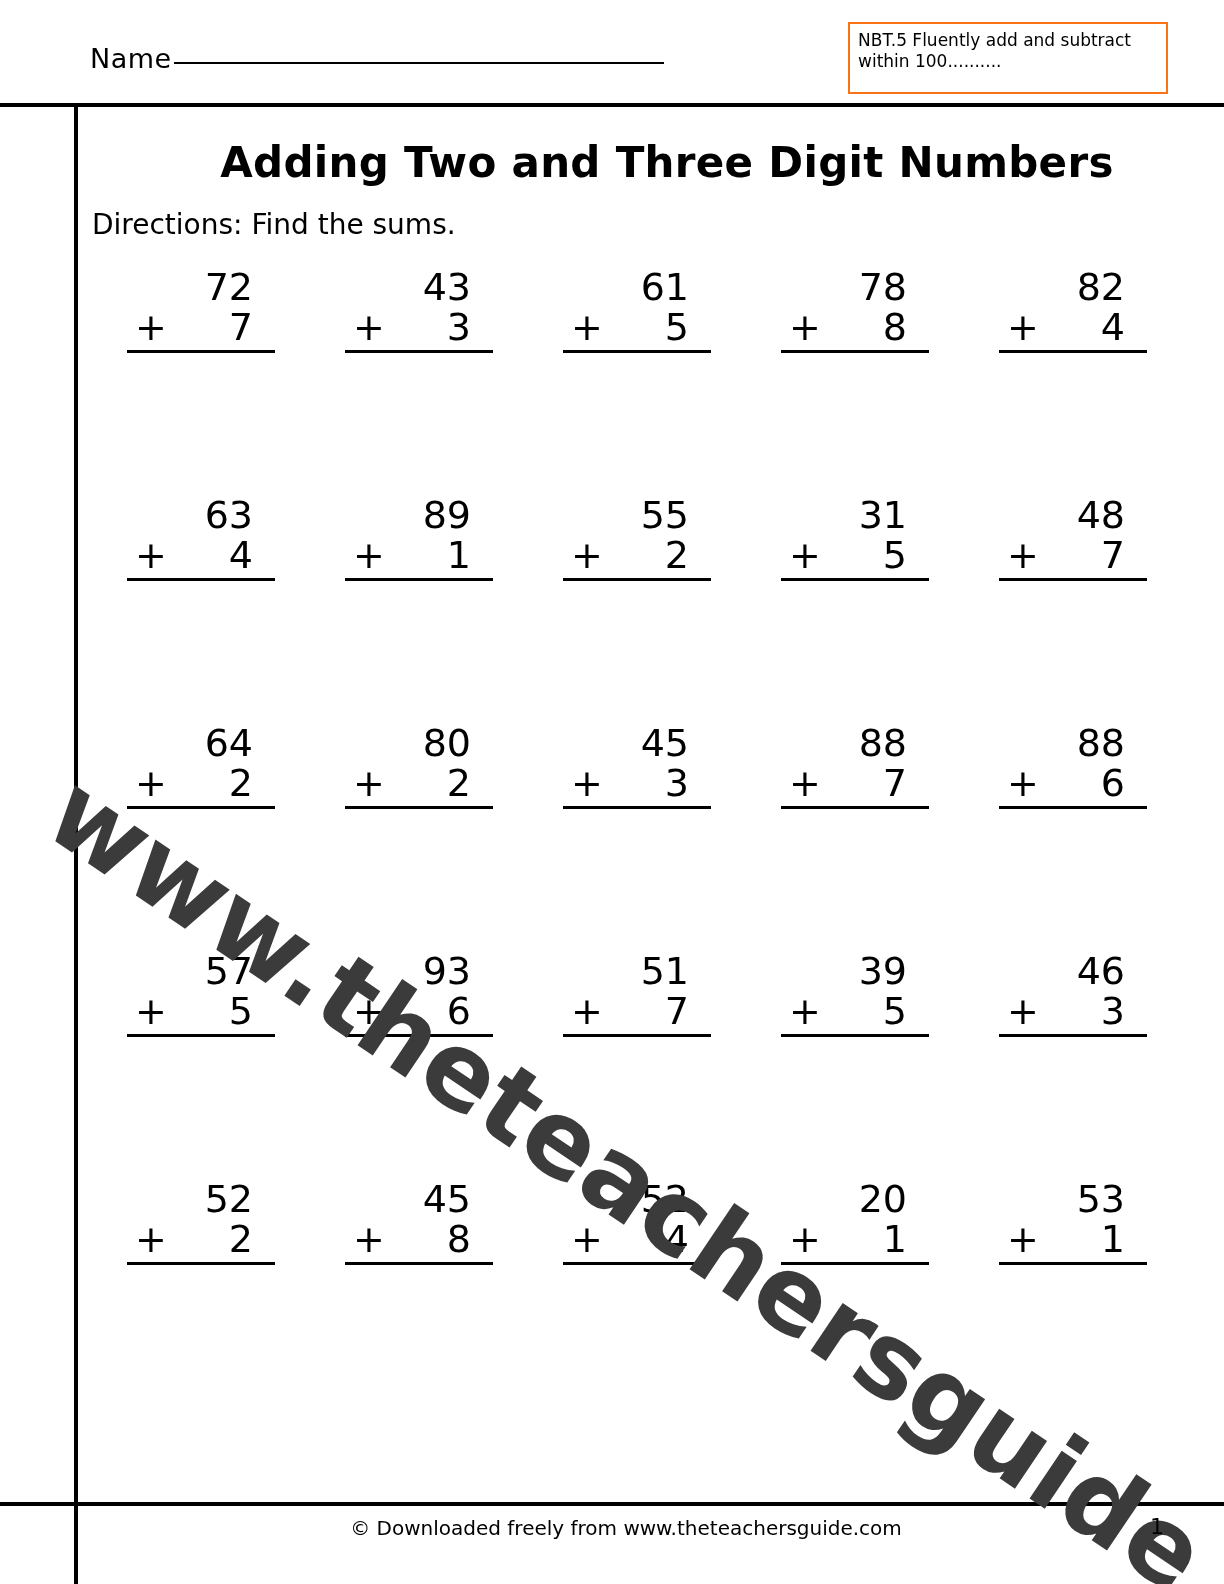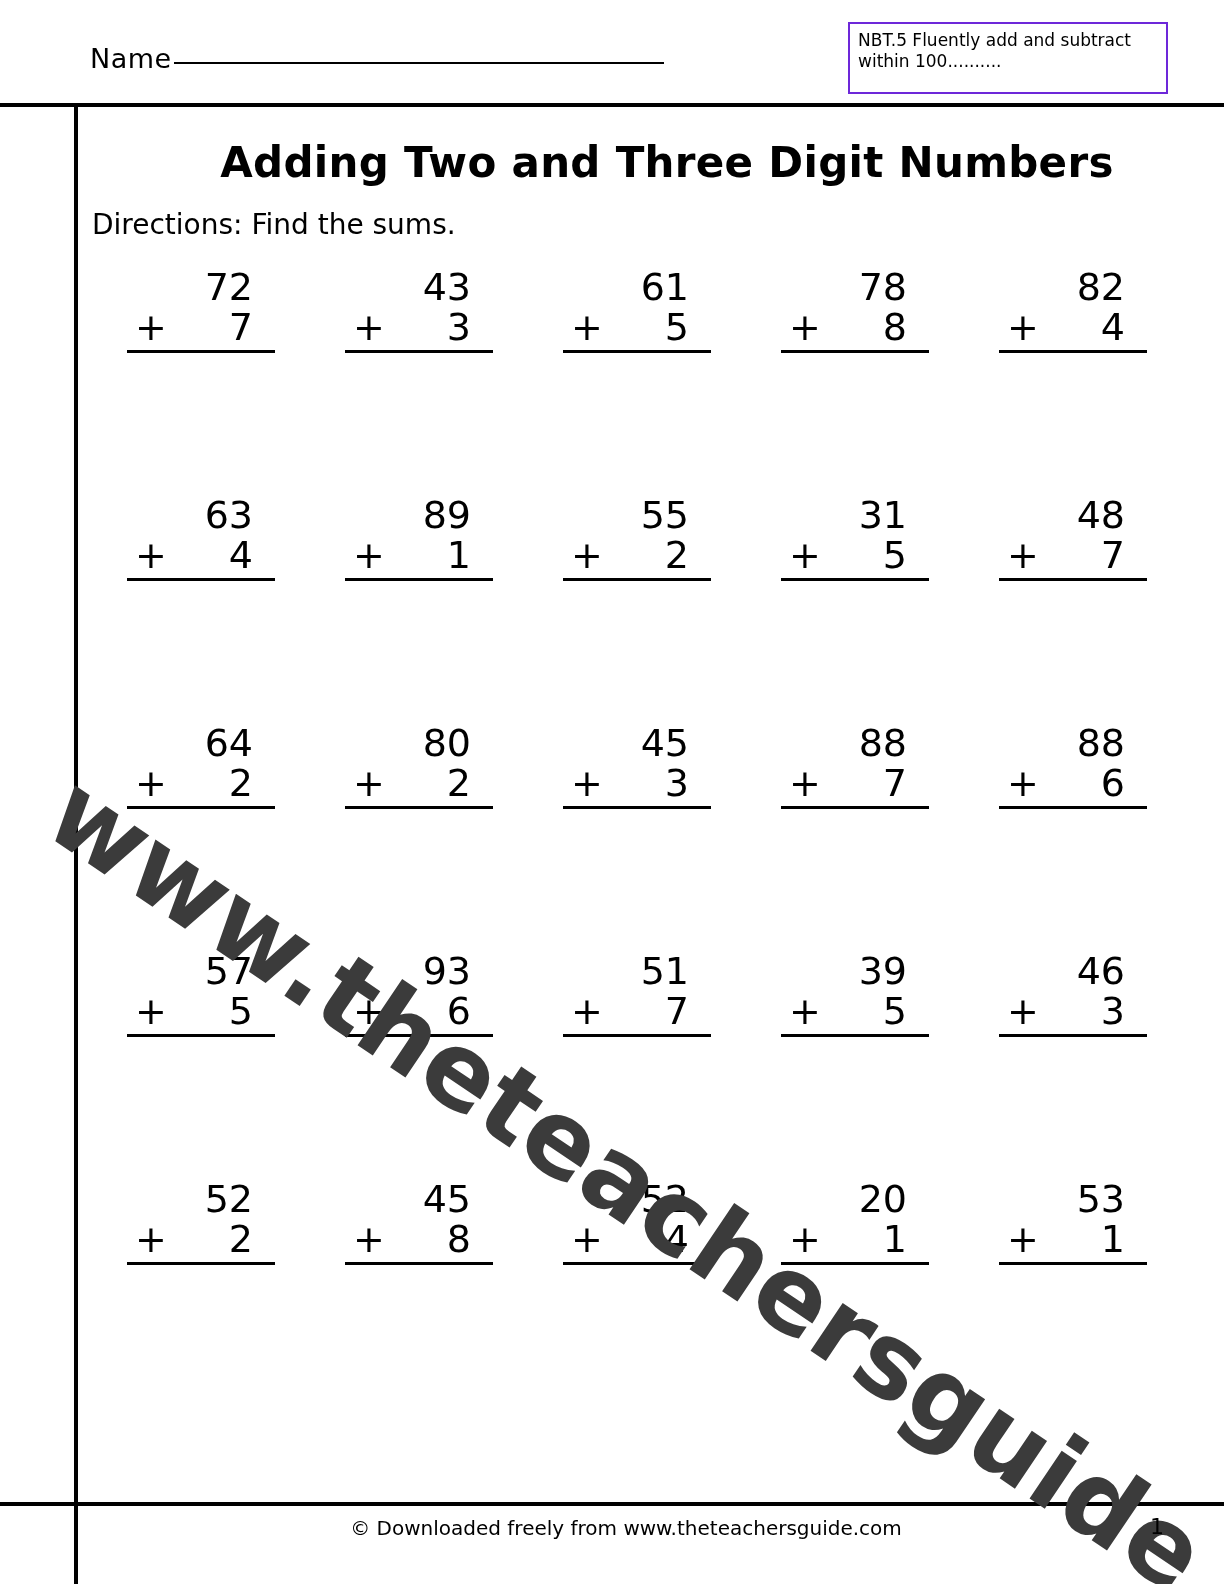--- a/index.html
+++ b/index.html
@@ -34,21 +34,21 @@
     vertical-align: 4px;
     height: 22px;
   }
 
   .standard-box {
     position: absolute;
     top: 22px;
     left: 848px;
     width: 320px;
     height: 72px;
-    border: 2px solid #6d28d9;
+    border: 2px solid #f97316;
     box-sizing: border-box;
     padding: 6px 8px 0 8px;
     font-size: 17px;
     line-height: 1.25;
   }
 
   
   .top-rule {
     position: absolute;
     top: 103px;

